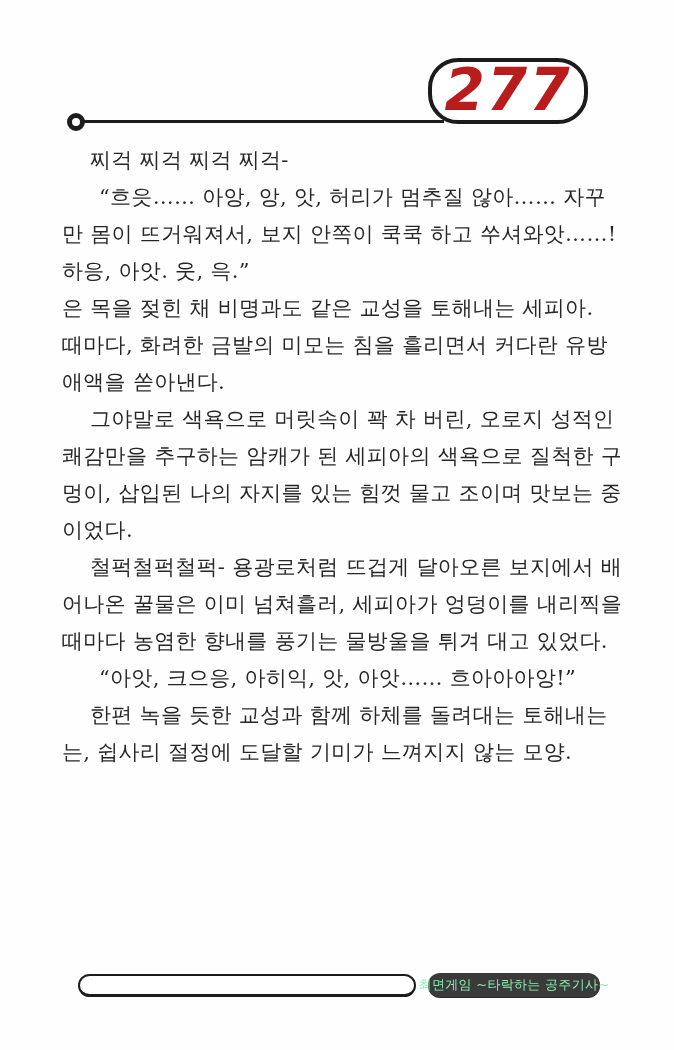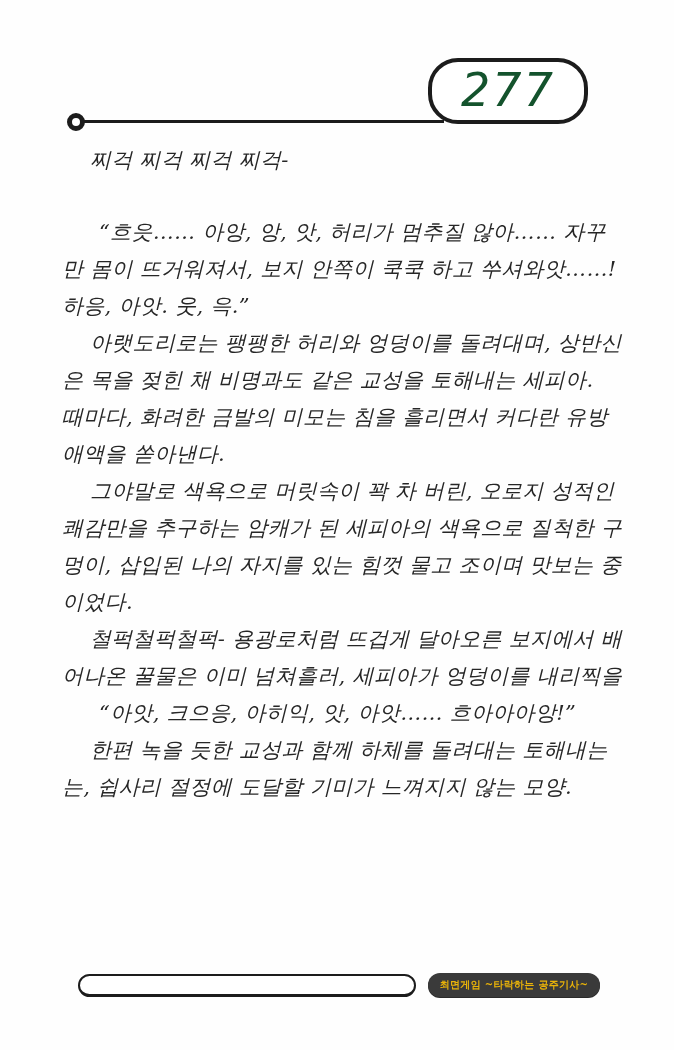--- a/index.html
+++ b/index.html
@@ -43,44 +43,43 @@
     height: 66px;
     background: #fff;
     border: 4px solid #1c1c1c;
     border-radius: 30px;
     display: flex;
     align-items: center;
     justify-content: center;
   }
   .page-number-badge .num {
     font-family: "DejaVu Sans", "Liberation Sans", sans-serif;
-    font-weight: normal;
+    font-weight: bold;
     font-style: italic;
-    font-size: 46px;
+    font-size: 58px;
     letter-spacing: 2px;
-    color: #14532d;
+    color: #b91c1c;
     transform: translateY(-1px);
   }
 
   
   .body-text {
     position: absolute;
     top: 142px;
     left: 62px;
     width: 560px;
-    font-style: italic;
   }
   .line {
     height: 37px;
     line-height: 37px;
     font-size: 21px;
     letter-spacing: 0.3px;
     white-space: nowrap;
   }
-  .paragraph.gap-before { margin-top: 35px; }
+  .paragraph.gap-before { }
   .line.first.indent-body  { padding-left: 28px; }
   .line.first.indent-quote { padding-left: 37px; }
 
   
   .footer-pill {
     position: absolute;
     left: 78px;
     top: 974px;
     width: 338px;
     height: 23px;
@@ -97,23 +96,23 @@
     height: 24px;
     background: #3a3a3a;
     border-radius: 12px;
     display: flex;
     align-items: center;
     justify-content: center;
     box-shadow: 0 1px 0 #2a2a2a;
   }
   .series-title-badge .title {
     font-family: "DejaVu Sans", "Liberation Sans", sans-serif;
-    font-size: 10px;
-    font-weight: bold;
-    color: #eab308;
+    font-size: 13px;
+    font-weight: normal;
+    color: #86efac;
     letter-spacing: 0.3px;
     white-space: nowrap;
   }
 </style>
 </head>
 <body>
 
 <div class="page">
 
   <div class="header-dot"></div>
@@ -125,36 +124,36 @@
   <div class="body-text">
       <div class="paragraph">
         <div class="line first indent-body">찌걱 찌걱 찌걱 찌걱-</div>
       </div>
       <div class="paragraph gap-before">
         <div class="line first indent-quote">“흐읏…… 아앙, 앙, 앗, 허리가 멈추질 않아…… 자꾸</div>
         <div class="line">만 몸이 뜨거워져서, 보지 안쪽이 쿡쿡 하고 쑤셔와앗……!</div>
         <div class="line">하응, 아앗. 웃, 윽.”</div>
       </div>
       <div class="paragraph">
-        <div class="line first indent-body">아랫도리로는 팽팽한 허리와 엉덩이를 돌려대며, 상반신</div>
         <div class="line">은 목을 젖힌 채 비명과도 같은 교성을 토해내는 세피아.</div>
       </div>
       <div class="paragraph">
         <div class="line">때마다, 화려한 금발의 미모는 침을 흘리면서 커다란 유방</div>
         <div class="line">애액을 쏟아낸다.</div>
       </div>
       <div class="paragraph">
         <div class="line first indent-body">그야말로 색욕으로 머릿속이 꽉 차 버린, 오로지 성적인</div>
         <div class="line">쾌감만을 추구하는 암캐가 된 세피아의 색욕으로 질척한 구</div>
         <div class="line">멍이, 삽입된 나의 자지를 있는 힘껏 물고 조이며 맛보는 중</div>
         <div class="line">이었다.</div>
       </div>
       <div class="paragraph">
         <div class="line first indent-body">철퍽철퍽철퍽- 용광로처럼 뜨겁게 달아오른 보지에서 배</div>
         <div class="line">어나온 꿀물은 이미 넘쳐흘러, 세피아가 엉덩이를 내리찍을</div>
+        <div class="line">때마다 농염한 향내를 풍기는 물방울을 튀겨 대고 있었다.</div>
       </div>
       <div class="paragraph">
         <div class="line first indent-quote">“아앗, 크으응, 아히익, 앗, 아앗…… 흐아아아앙!”</div>
       </div>
       <div class="paragraph">
         <div class="line first indent-body">한편 녹을 듯한 교성과 함께 하체를 돌려대는 토해내는</div>
         <div class="line">는, 쉽사리 절정에 도달할 기미가 느껴지지 않는 모양.</div>
       </div>
     </div>
 

